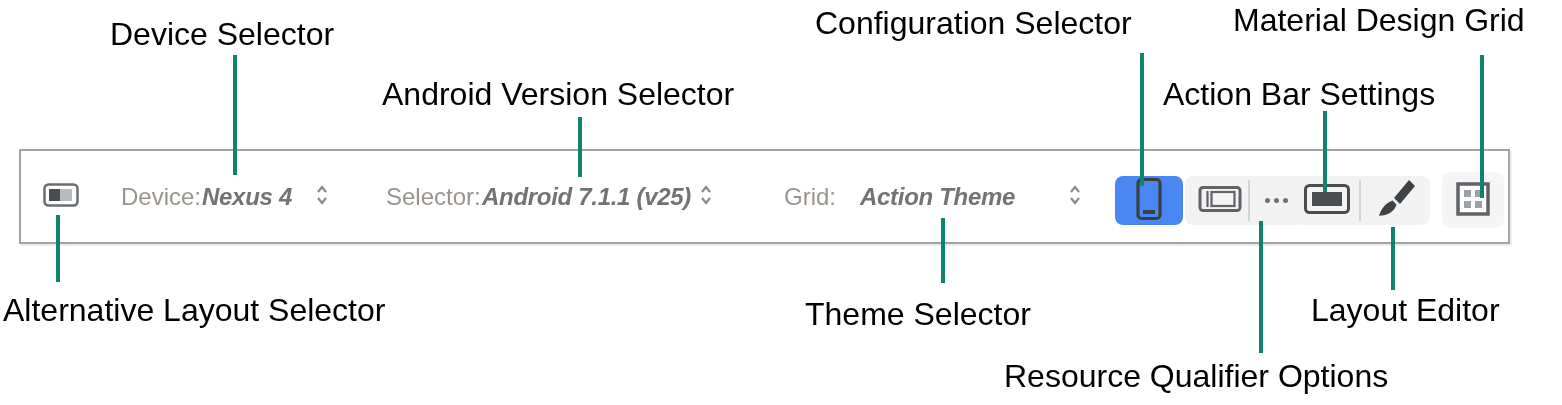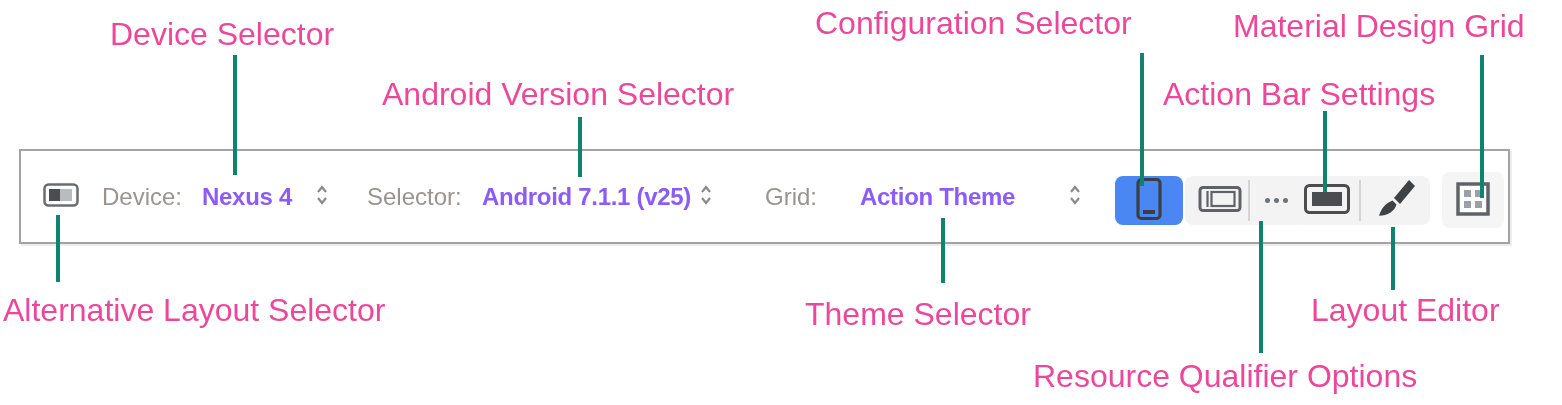--- a/index.html
+++ b/index.html
@@ -2,59 +2,59 @@
 <html><head>
 <meta charset="utf-8">
 <style>
   html,body{margin:0;padding:0;background:#ffffff;}
   #stage{
     position:relative;width:1562px;height:405px;background:#ffffff;overflow:hidden;
     font-family:"Liberation Sans",sans-serif;
   }
   
   .ann{
-    position:absolute;color:#ec4899;font-size:32px;line-height:1.15;
+    position:absolute;color:#000000;font-size:32px;line-height:1.15;
     white-space:nowrap;z-index:3;letter-spacing:0px;
   }
   
   .cline{position:absolute;width:4px;background:#10836e;z-index:6;}
   
   #toolbar{
     position:absolute;left:19px;top:149px;width:1491px;height:95px;
     background:#ffffff;border:2px solid #a3a3a7;box-sizing:border-box;
     box-shadow:2px 2px 0 rgba(0,0,0,0.07);z-index:2;
   }
   .tb-abs{position:absolute;top:50%;transform:translateY(-50%);white-space:nowrap;}
-  .tlabel{color:#9a948f;font-size:24px;}
-  .tvalue{color:#8b5cf6;font-size:24px;font-weight:bold;letter-spacing:-0.3px;}
+  .tlabel{color:#9a948f;font-size:24px;margin-left:19px;}
+  .tvalue{color:#737373;font-size:24px;font-weight:bold;letter-spacing:-0.3px;font-style:italic;}
   .stepper{display:inline-block;}
   .btn{
     position:absolute;border:none;border-radius:8px;display:flex;
     align-items:center;justify-content:center;padding:0;cursor:pointer;
   }
   .btn.gray{background:#f3f3f4;}
   .btn.blue{background:#4b87f2;}
   .vsep{position:absolute;width:2px;background:#d4d4d6;}
   .dots{display:flex;gap:4px;align-items:center;}
   .dots i{width:5px;height:5px;border-radius:50%;background:#6f7377;display:block;}
 </style>
 </head>
 <body>
 
 <div id="stage">
 
   <div class="ann" style="left:110px;top:16px">Device Selector</div>
   <div class="ann" style="left:382px;top:76px">Android Version Selector</div>
   <div class="ann" style="left:815px;top:5px">Configuration Selector</div>
-  <div class="ann" style="left:1233px;top:8px">Material Design Grid</div>
+  <div class="ann" style="left:1233px;top:2px">Material Design Grid</div>
   <div class="ann" style="left:3px;top:292px">Alternative Layout Selector</div>
   <div class="ann" style="left:1163px;top:76px">Action Bar Settings</div>
   <div class="ann" style="left:805px;top:296px">Theme Selector</div>
   <div class="ann" style="left:1311px;top:292px">Layout Editor</div>
-  <div class="ann" style="left:1033px;top:358px">Resource Qualifier Options</div>
+  <div class="ann" style="left:1004px;top:358px">Resource Qualifier Options</div>
 
   <div class="cline" style="left:233px;top:55px;height:120px"></div>
   <div class="cline" style="left:578px;top:117px;height:60px"></div>
   <div class="cline" style="left:1140px;top:53px;height:133px"></div>
   <div class="cline" style="left:1480px;top:55px;height:143px"></div>
   <div class="cline" style="left:1323px;top:111px;height:81px"></div>
   <div class="cline" style="left:56px;top:215px;height:67px"></div>
   <div class="cline" style="left:941px;top:218px;height:65px"></div>
   <div class="cline" style="left:1391px;top:227px;height:63px"></div>
   <div class="cline" style="left:1259px;top:221px;height:132px"></div>

